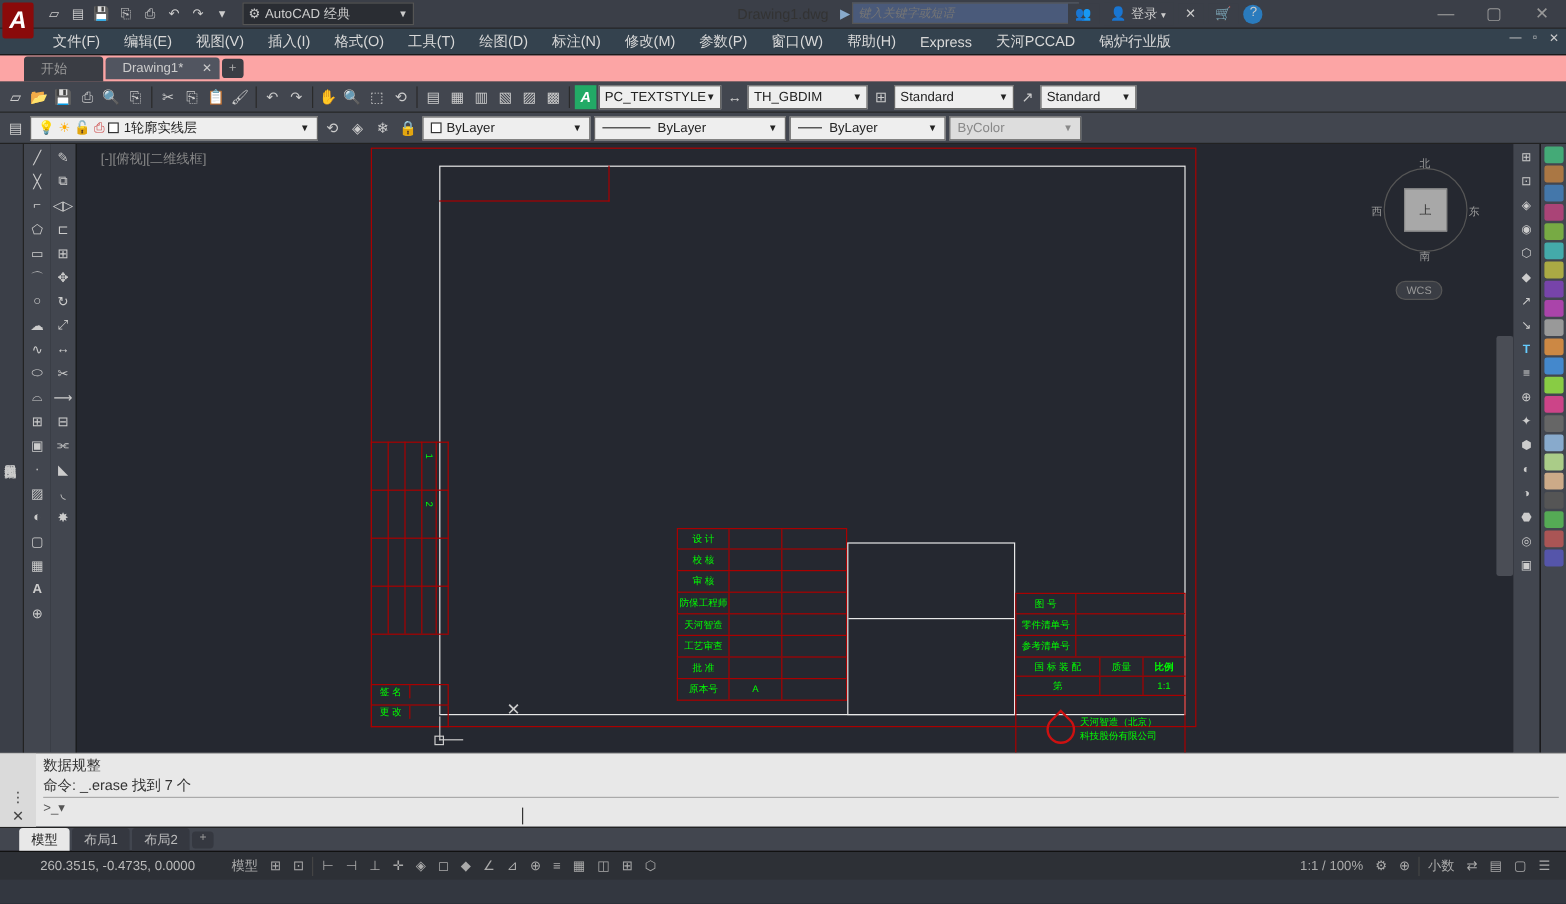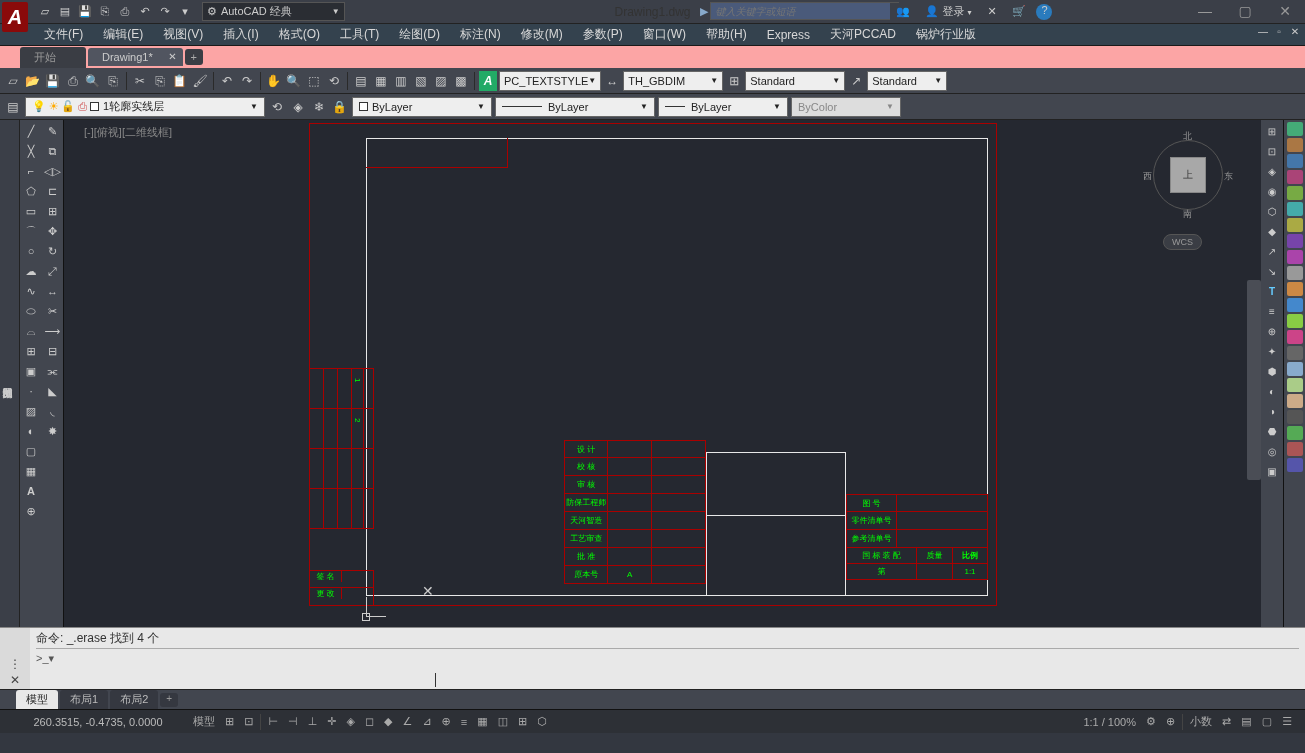--- a/index.html
+++ b/index.html
@@ -405,20 +405,29 @@
       <div class="tb3-row" style="height:16px;">
           <div class="tb3-cell" style="width:70px;">国 标 装 配</div>
           <div class="tb3-cell" style="width:36px;">质量</div>
           <div class="tb3-cell" style="flex:1;font-weight:bold;">比例</div>
         </div>
       <div class="tb3-row" style="height:16px;">
           <div class="tb3-cell" style="width:70px;">第</div>
           <div class="tb3-cell" style="width:36px;"></div>
           <div class="tb3-cell" style="flex:1;">1:1</div>
         </div>
+      <div class="tb3-row" style="height:56px;">
+        <div class="tb3-cell logo-cell" style="flex:1;border-right:none;">
+          <div class="logo-mark"></div>
+          <div style="text-align:left;line-height:12px;">
+            <div>天河智造（北京）</div>
+            <div>科技股份有限公司</div>
+          </div>
+        </div>
+      </div>
     </div>
 
     <div class="ucs">
         <div class="ucs-y"></div>
         <div class="ucs-x"></div>
         <div class="ucs-box"></div>
       </div>
     <div class="cross">✕</div>
 
     <div class="navcube">
@@ -478,21 +487,22 @@
     <div class="rtool palette-sw" style="background:#55a;"></div>
   </div>
 </div>
 
 <div class="cmd-area">
   <div class="cmd-left">
     <span>⋮</span>
     <span>✕</span>
   </div>
   <div class="cmd-text">
-    <div>命令: _.erase 找到 4 个</div>
+    <div>数据规整</div>
+    <div>命令: _.erase 找到 7 个</div>
     <div class="cmd-input-row">
       <span class="cmd-prompt">&gt;_▾</span>
     </div>
     <div class="cmd-cursor"></div>
   </div>
 </div>
 
 <div class="bottom-tabs">
   <div class="btab active">模型</div>
   <div class="btab">布局1</div>

